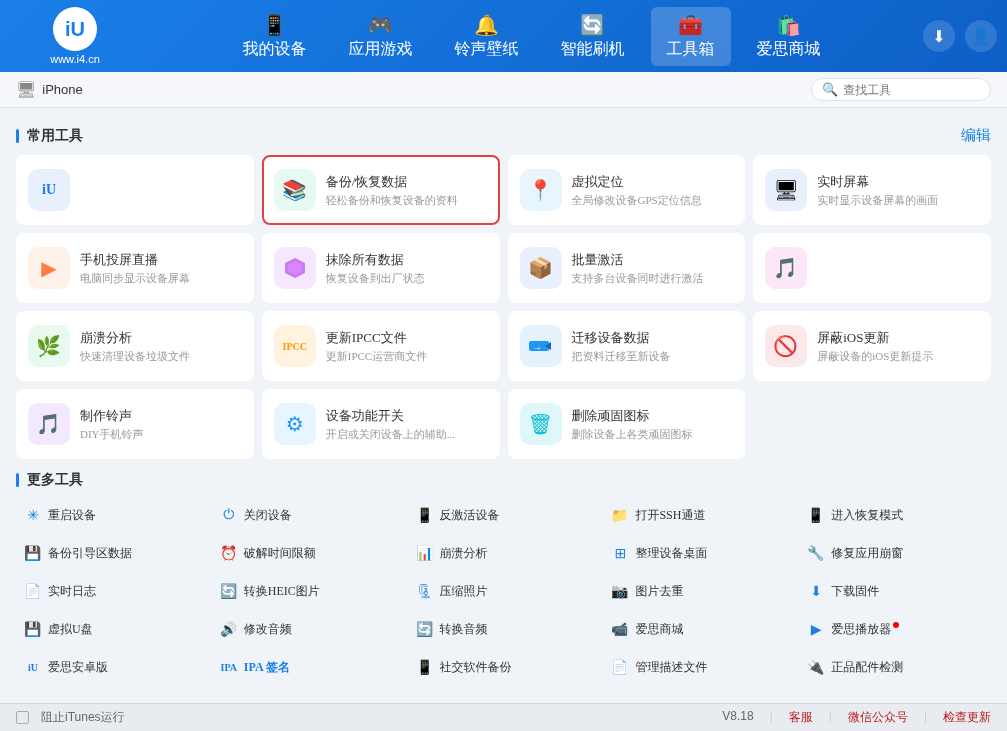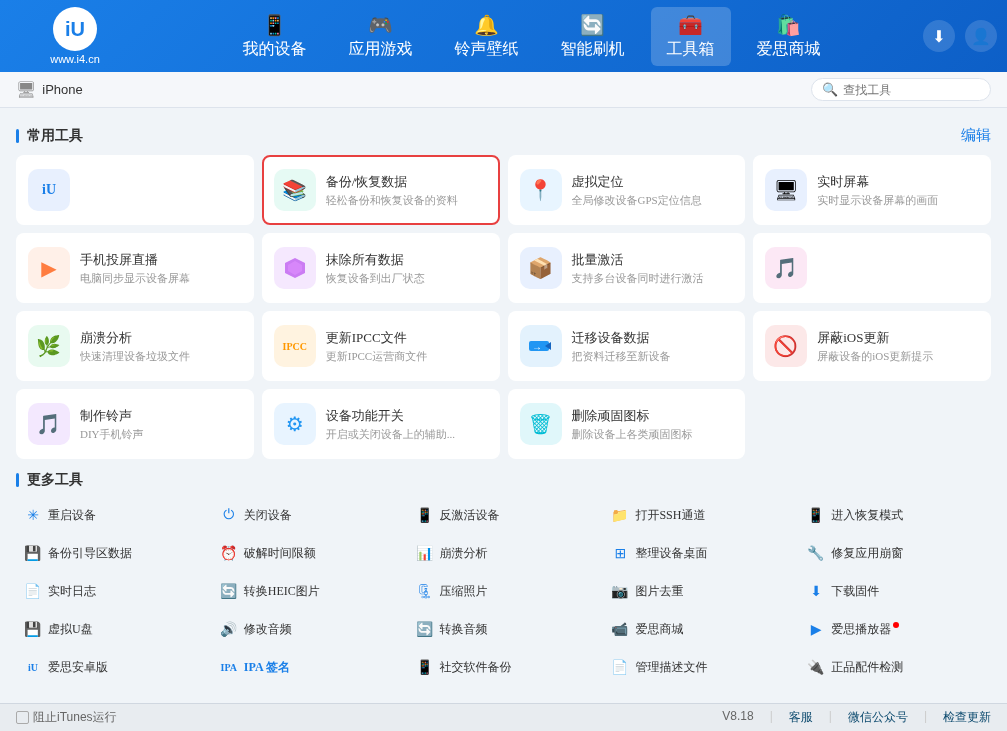--- a/index.html
+++ b/index.html
@@ -221,35 +221,35 @@
       display: flex;
       align-items: center;
       padding: 0 16px;
       justify-content: space-between;
       font-size: 12px;
       color: #666;
     }
     .footer-left {
       display: flex;
       align-items: center;
-      gap: 4px;
+      gap: 12px;
     }
     .footer-checkbox {
       width: 13px;
       height: 13px;
       border: 1px solid #aaa;
       border-radius: 2px;
       display: inline-flex;
     }
     .footer-right {
       display: flex;
       align-items: flex-start;
       gap: 16px;
     }
-    .footer-link { cursor: pointer; color: #0c4a6e; }
+    .footer-link { cursor: pointer; color: #b91c1c; }
   </style>
 </head>
 <body>
 
 <div class="header">
   <div class="logo-area">
     <div class="logo-circle">iU</div>
     <div class="logo-text">www.i4.cn</div>
   </div>
   <div class="nav-items">

